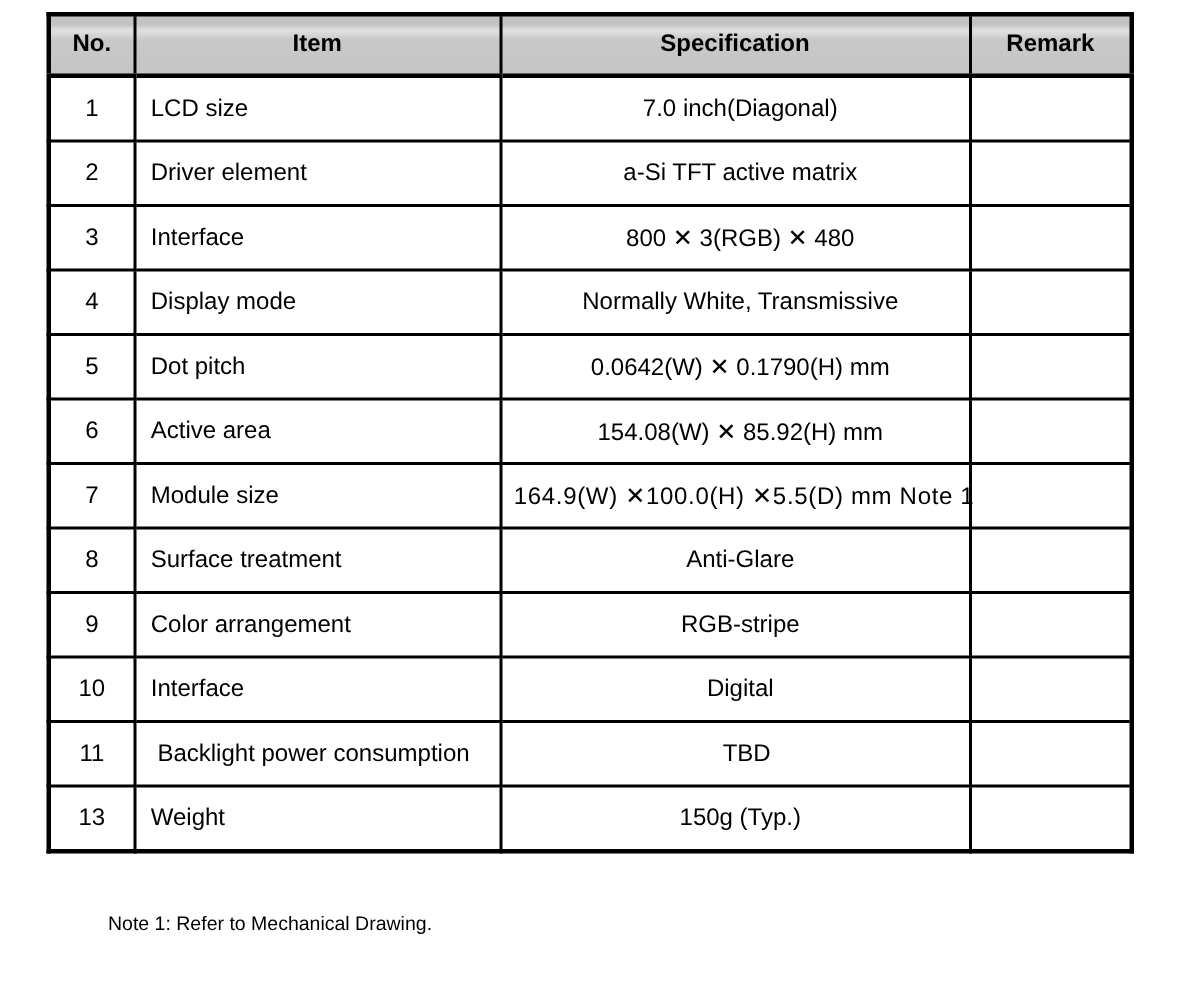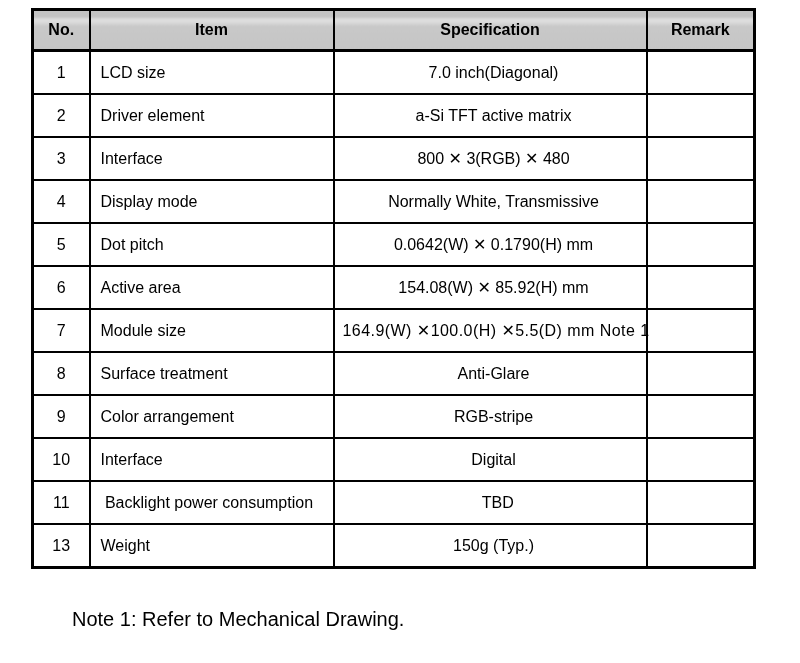--- a/index.html
+++ b/index.html
@@ -49,21 +49,21 @@
   td.c-no  { text-align: center; }
   td.c-item { text-align: left; padding-left: 10px; white-space: pre; }
   td.c-spec { text-align: center; padding-left: 8px;  white-space: pre; }
   td.c-remark { }
   
   tbody tr:nth-child(7) td.c-spec { letter-spacing: 0.45px; margin-top: 48px; }
   .note-text {
     position: absolute;
     left: 72px;
     top: 608px;
-    font-size: 20px;
+    font-size: 13px;
     white-space: pre;
   }
 </style>
 </head>
 <body>
 
 <div class="page">
 
   <table class="spec-table">
     <colgroup>

